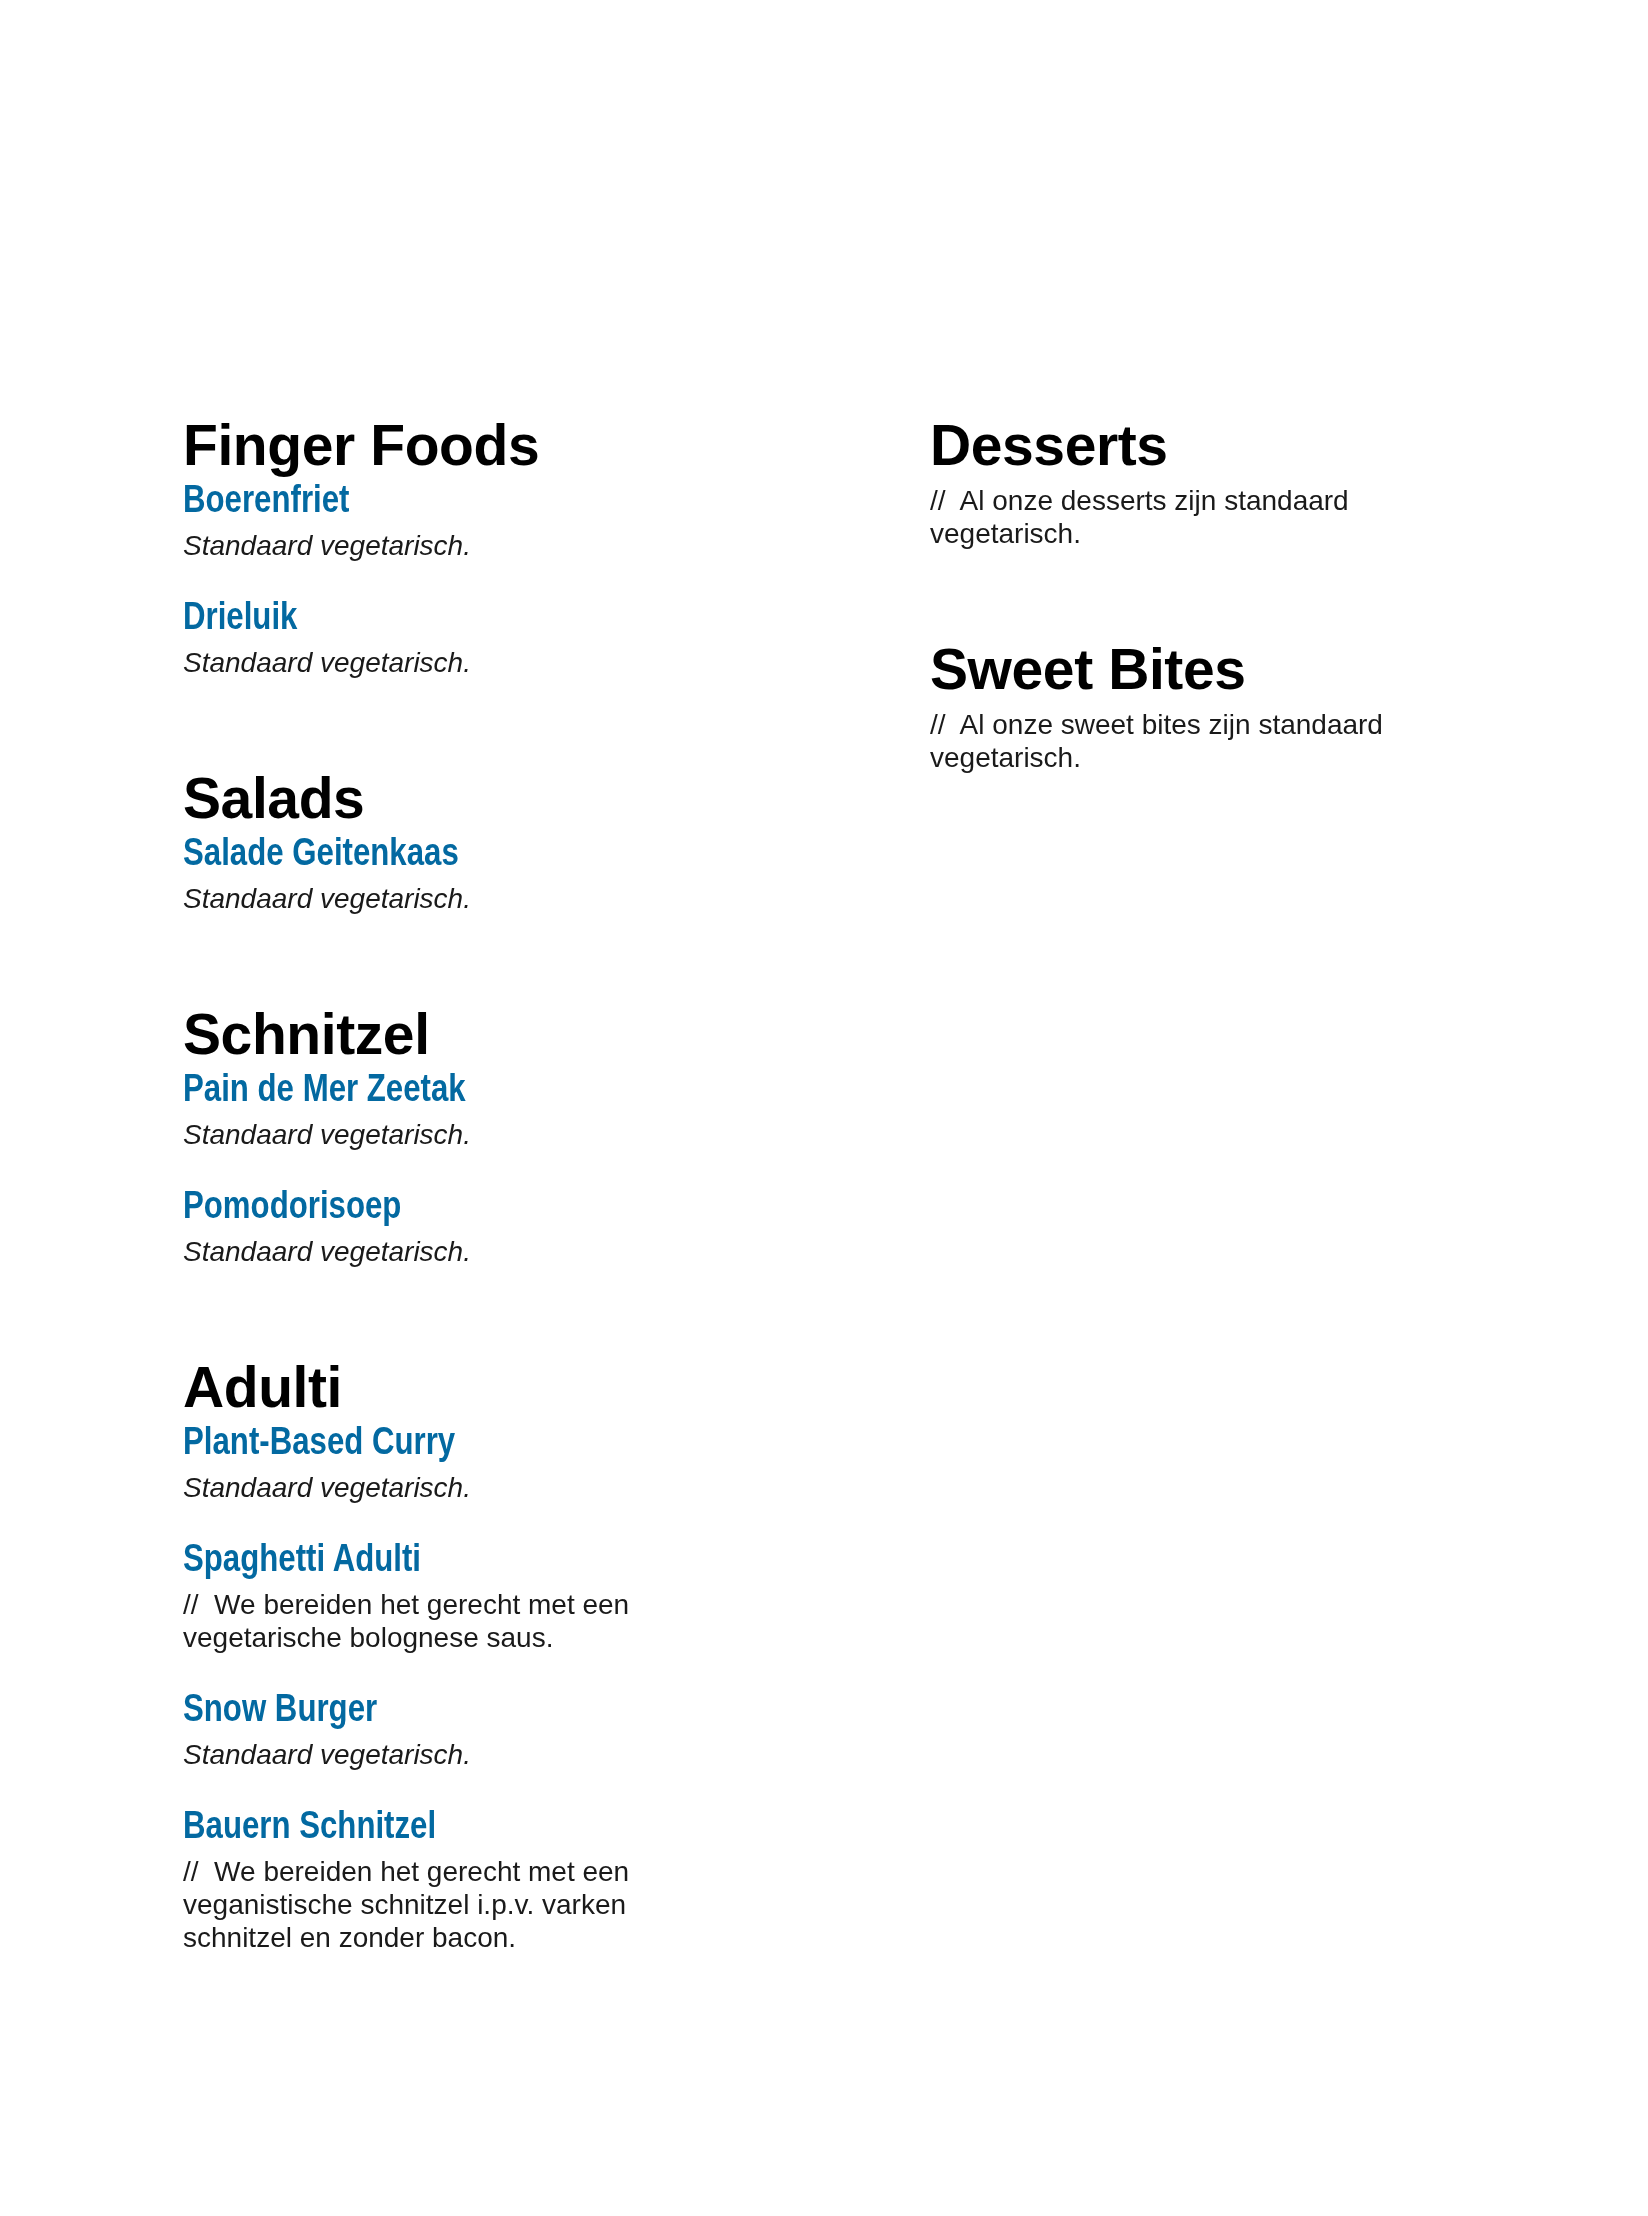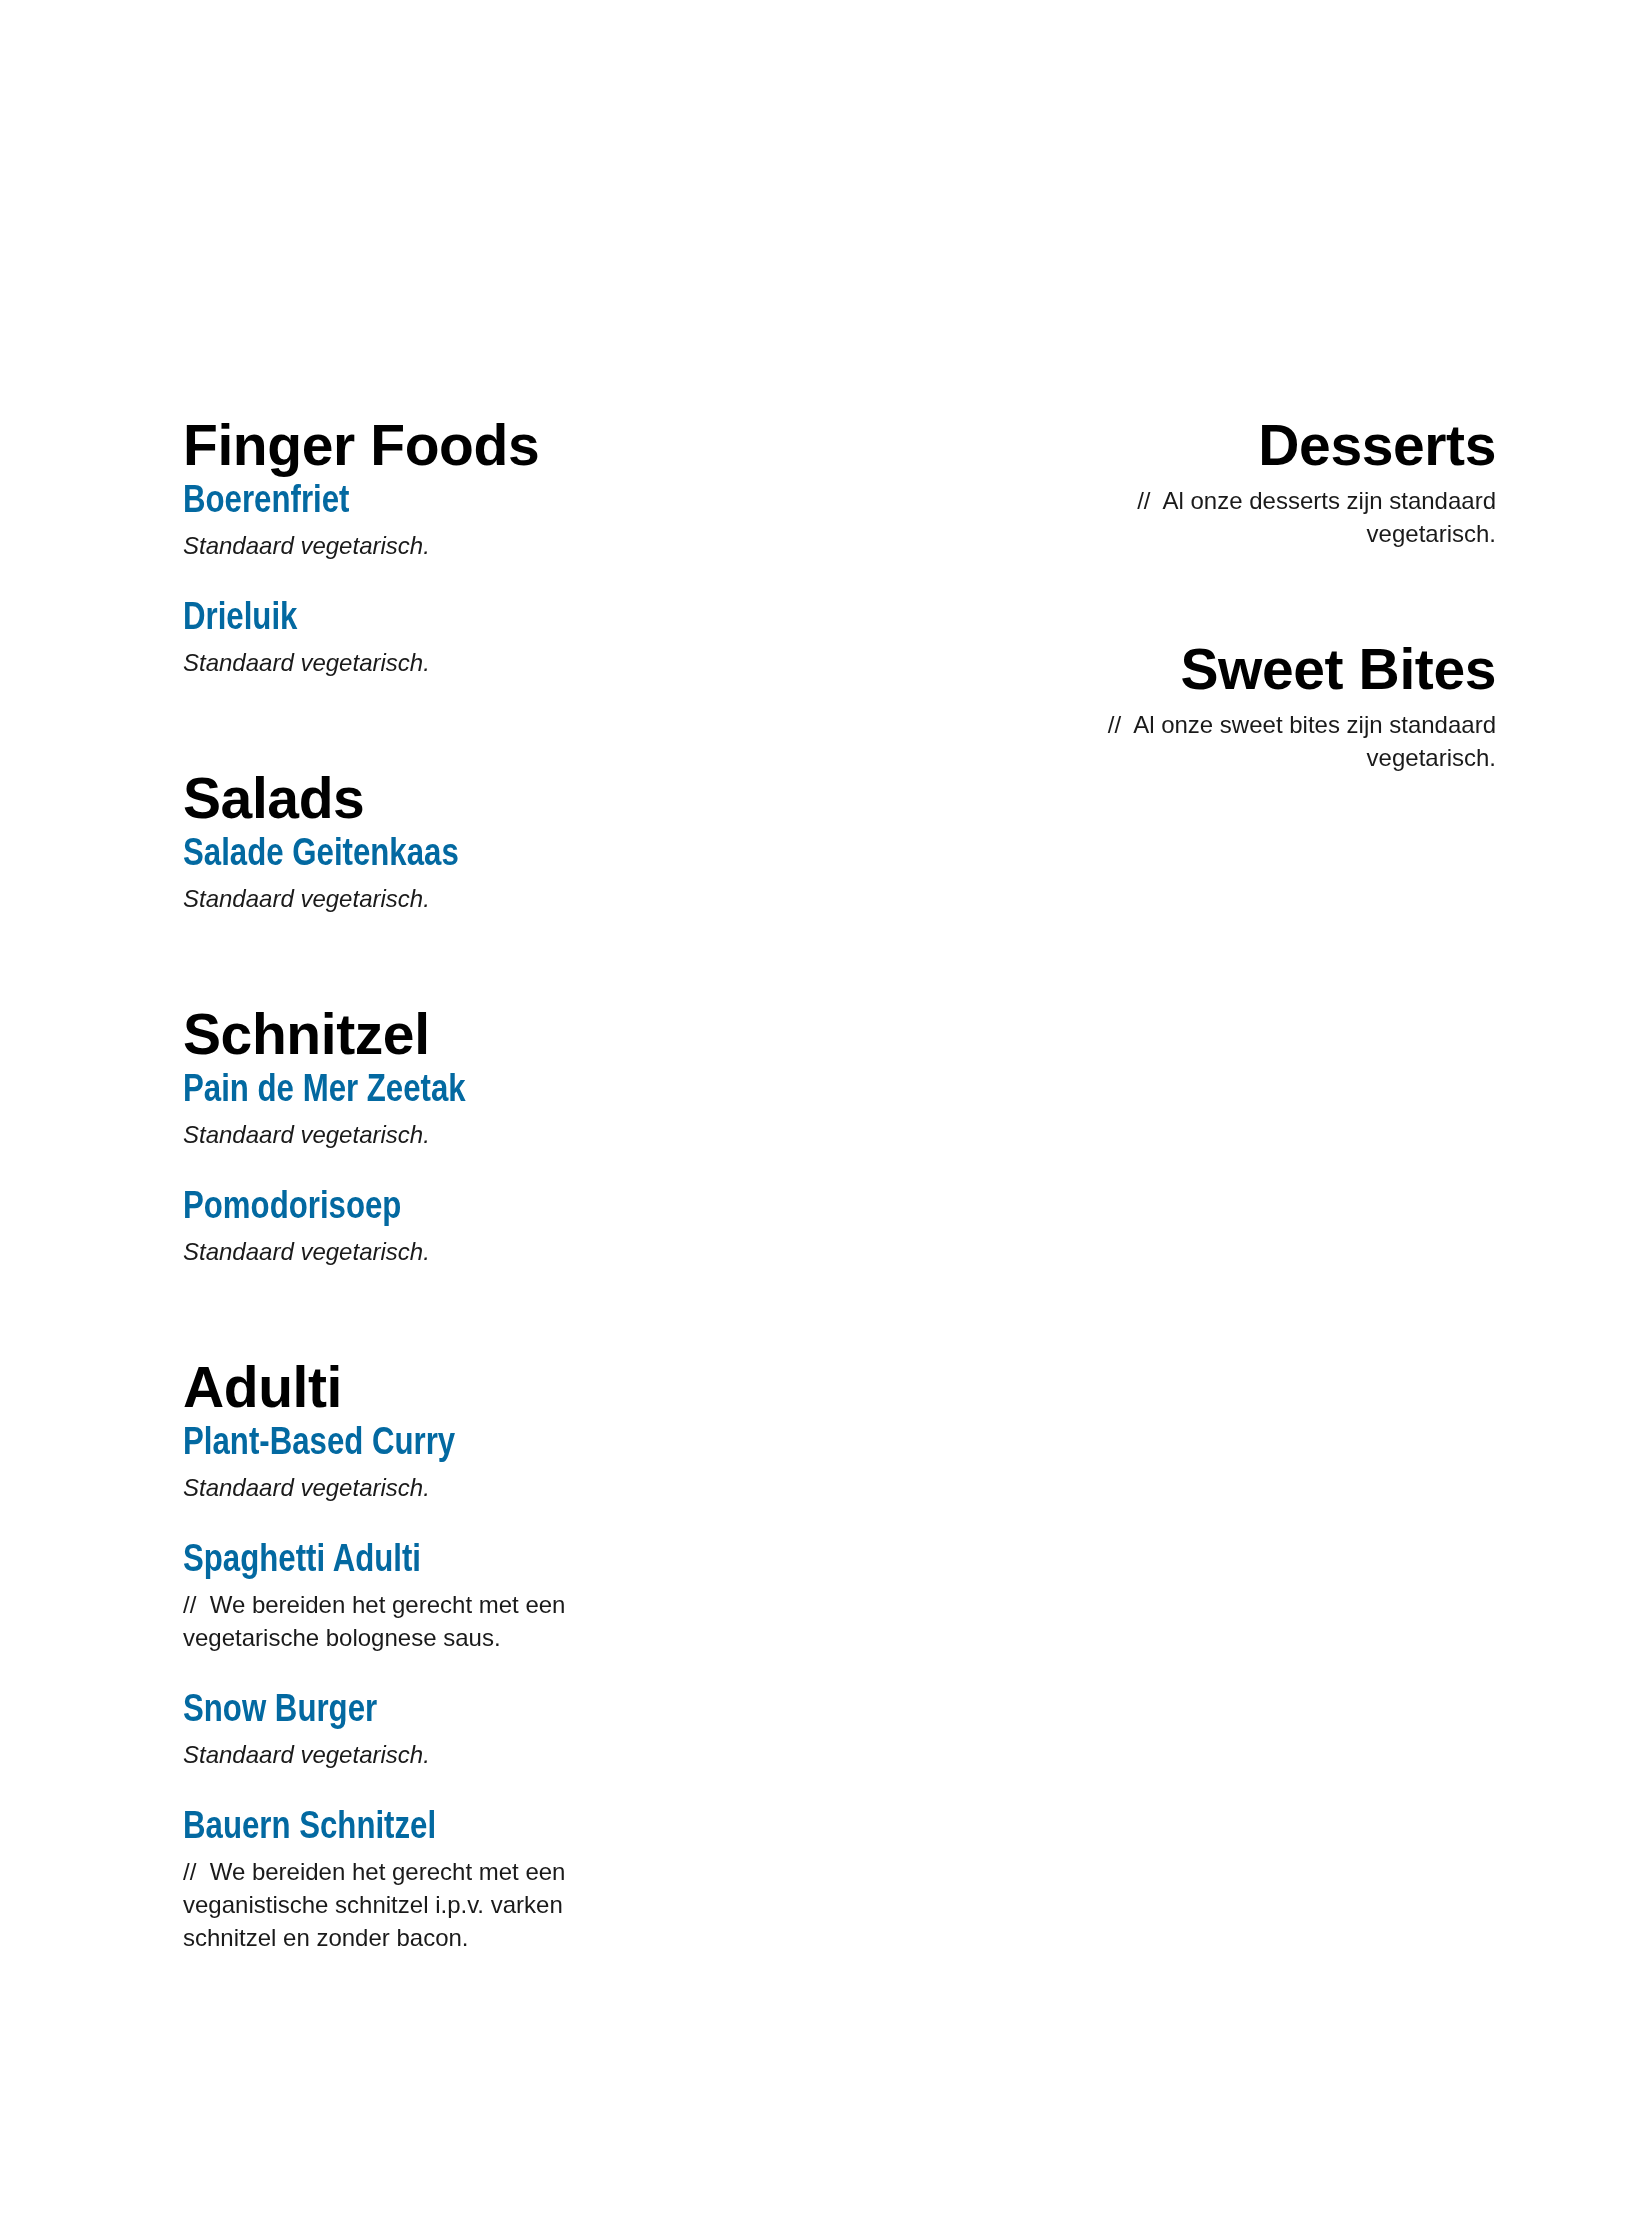--- a/index.html
+++ b/index.html
@@ -15,21 +15,21 @@
     font-family: "Liberation Sans", sans-serif;
     color: #1a1a1a;
     overflow: hidden;
   }
   .col {
     position: absolute;
     top: 399px;
     width: 598px;
   }
   .col-left  { left: 167px; }
-  .col-right { left: 914px; text-align: right; }
+  .col-right { left: 914px; }
 
   .section { margin: 16px; }
   .section + .section { margin-top: 89px; }
 
   .heading {
     margin: 0;
     font-size: 57px;
     line-height: 61px;
     font-weight: 700;
     letter-spacing: -0.4px;
@@ -51,21 +51,21 @@
   
   .cond {
     display: inline-block;
     transform: scaleX(0.8);
     transform-origin: 0 60%;
     white-space: nowrap;
   }
 
   .desc {
     margin: 8px 0 0 0;
-    font-size: 24px;
+    font-size: 28px;
     line-height: 33px;
     color: #1a1a1a;
     white-space: pre-wrap;
   }
   .desc.italic { font-style: italic; }
 </style>
 </head>
 <body>
 
 <div class="col col-left">

